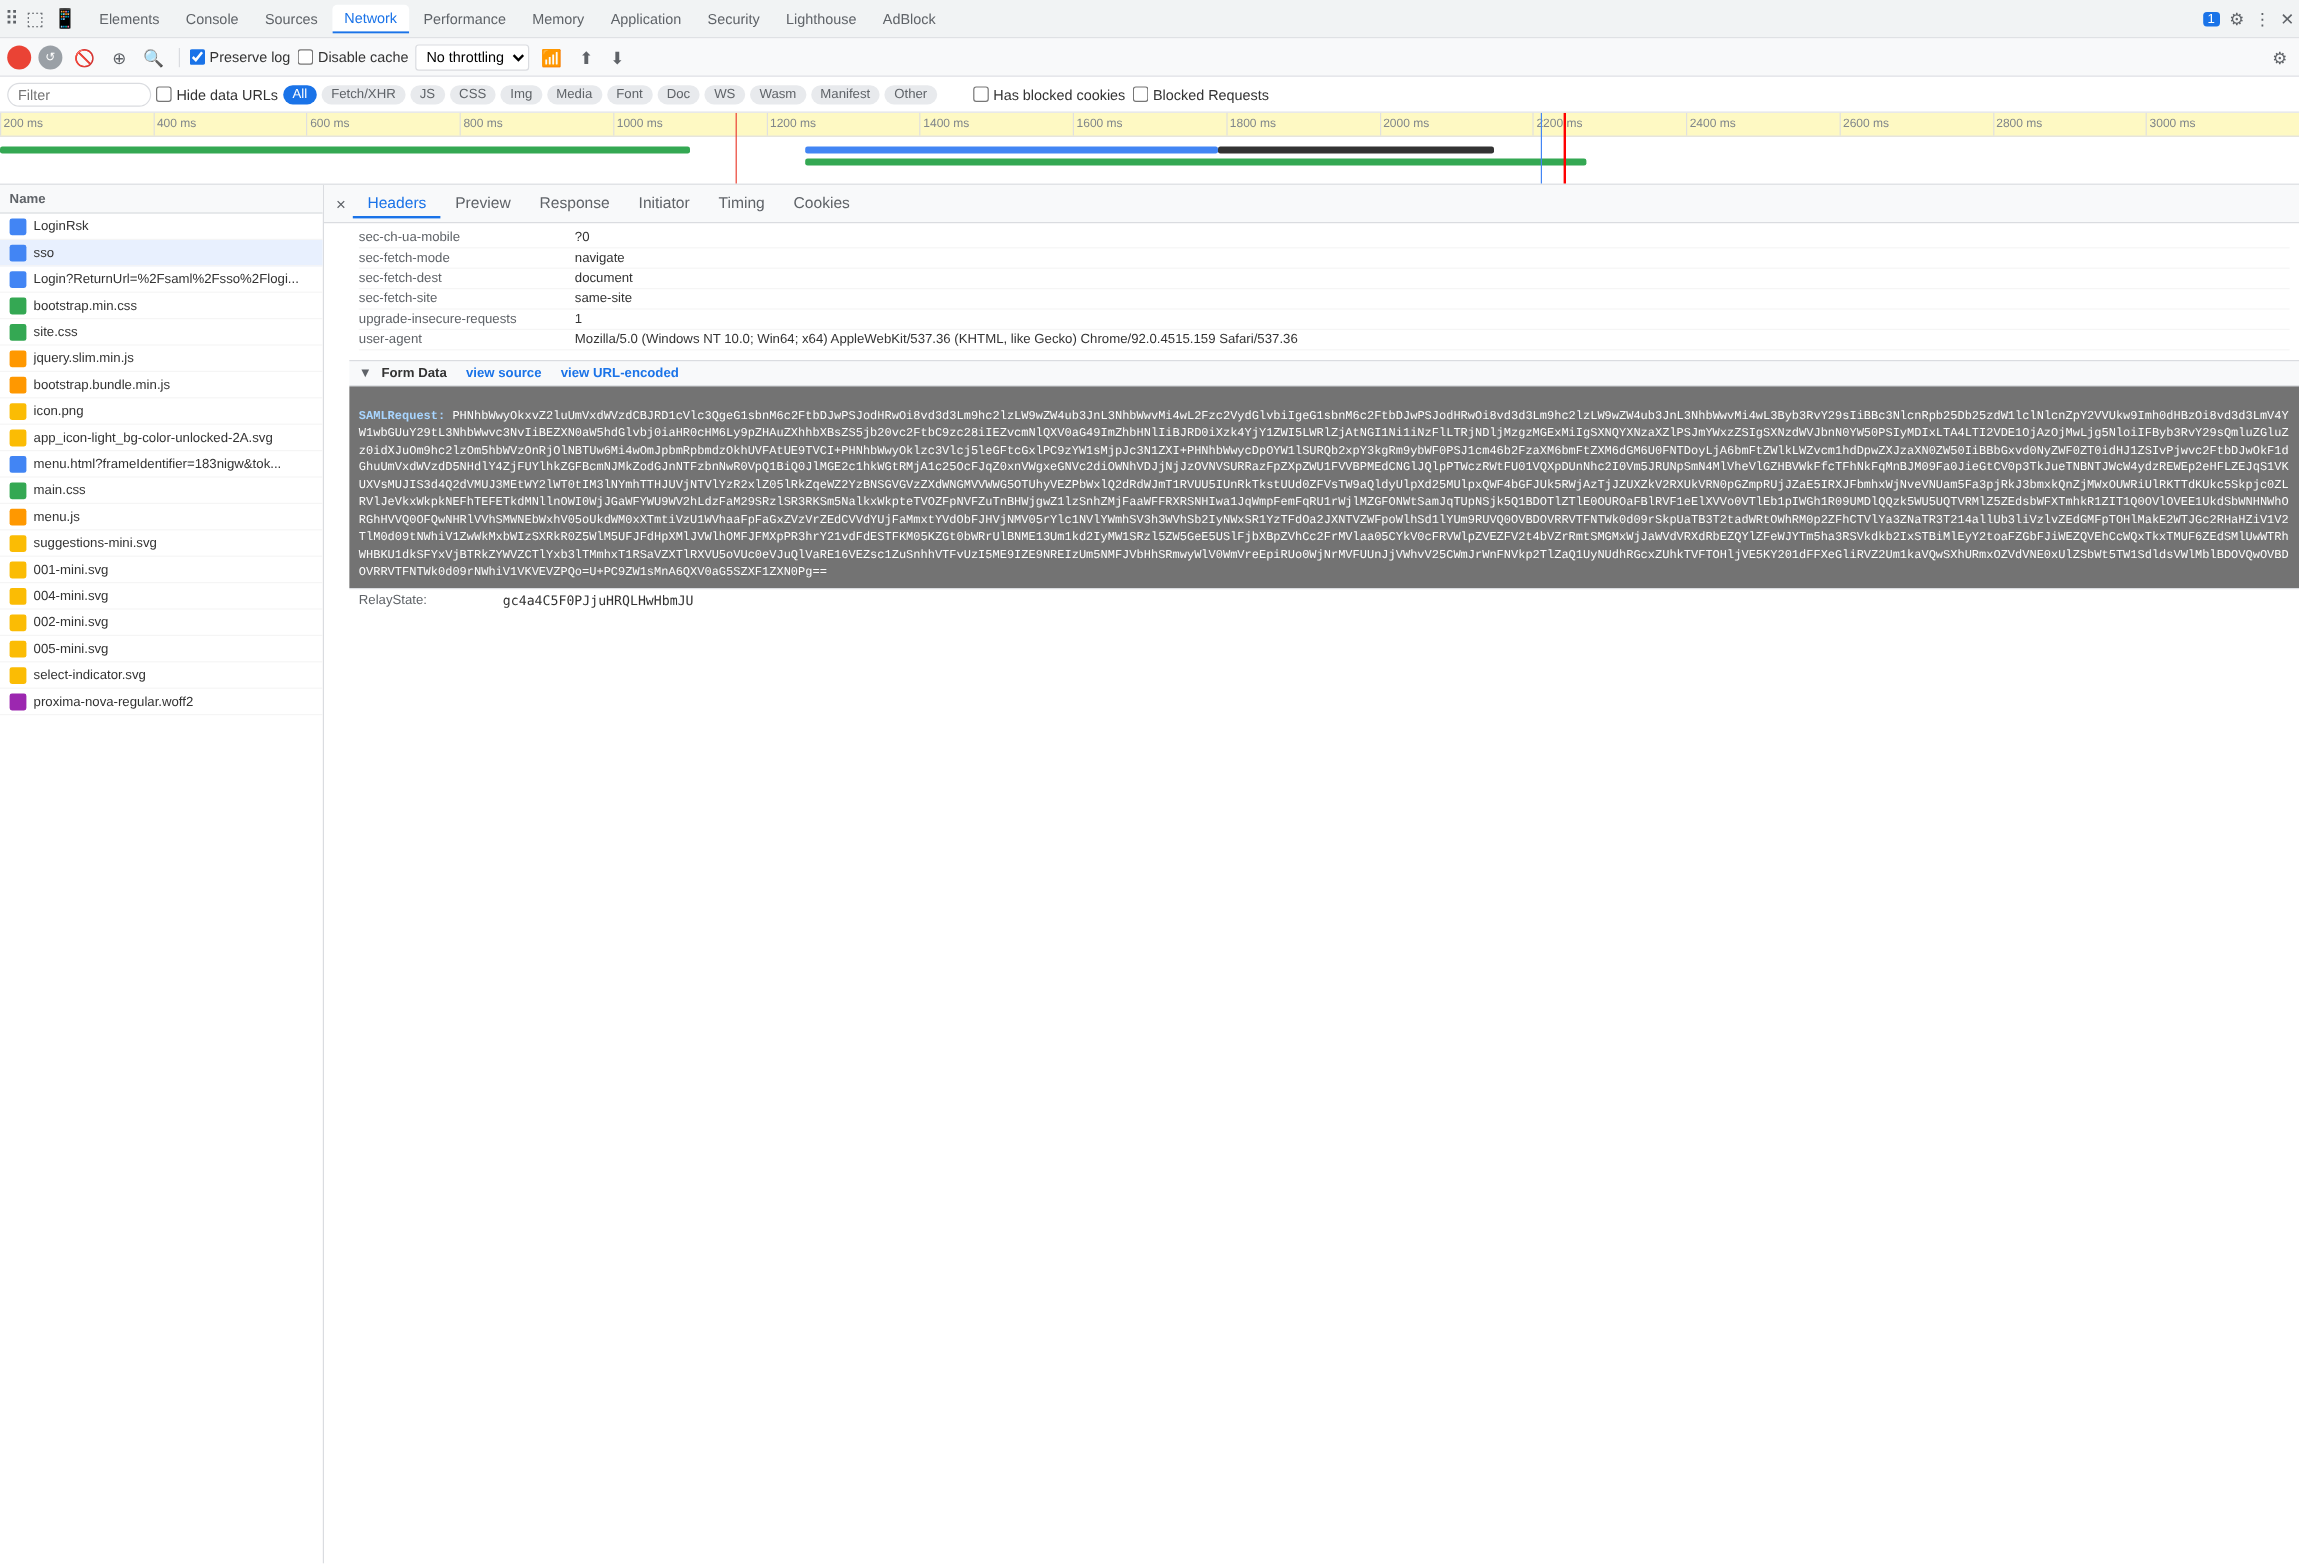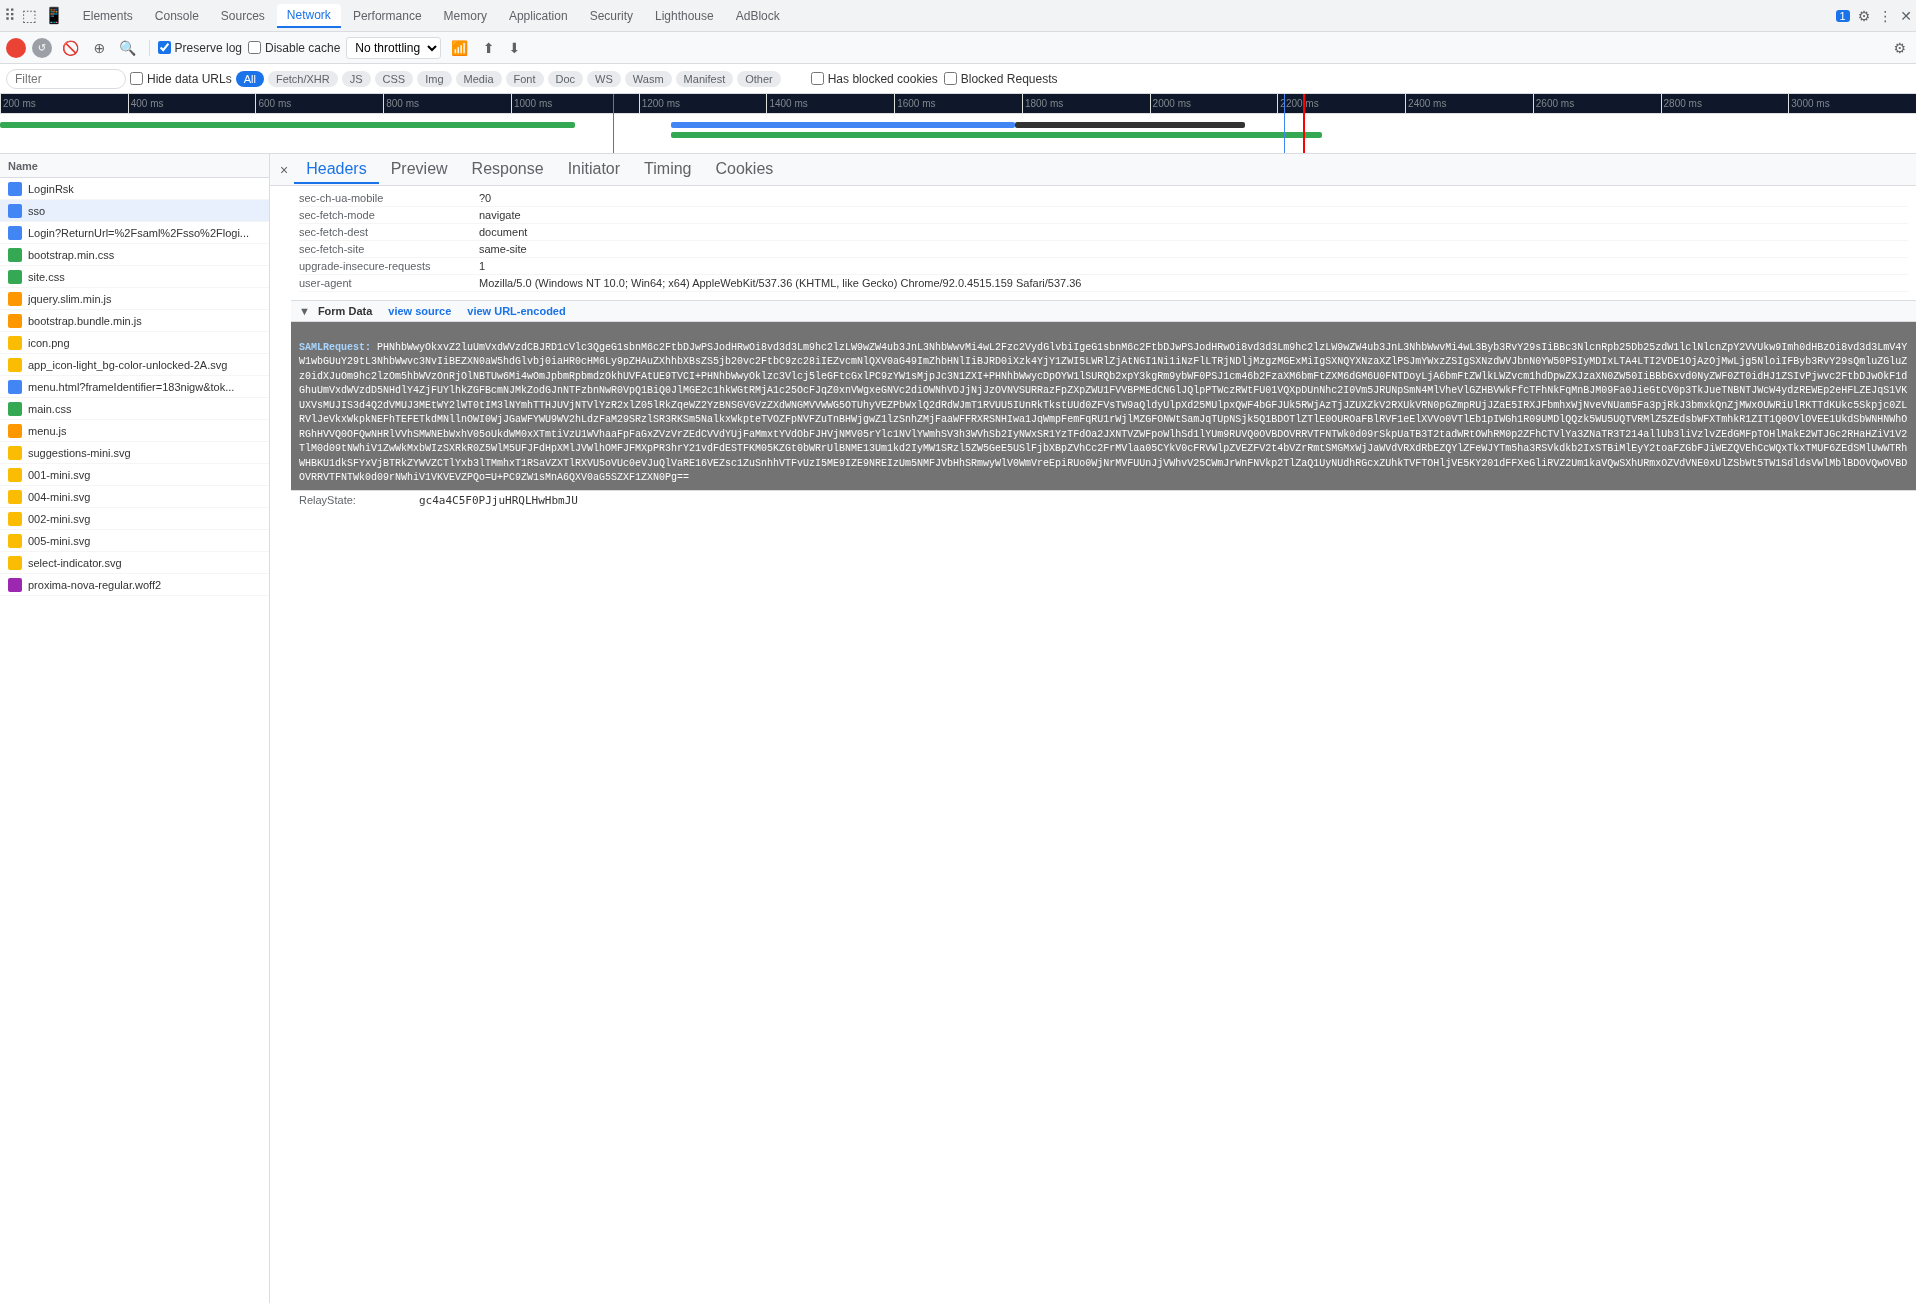--- a/index.html
+++ b/index.html
@@ -55,21 +55,21 @@
       border: none; background: #e8eaed; color: #5f6368;
     }
     .filter-chip.active { background: #1a73e8; color: #fff; }
 
     
     .timeline-area {
       height: 60px; background: #fff; border-bottom: 1px solid #dadce0;
       position: relative; overflow: hidden;
     }
     .timeline-ruler {
-      display: flex; height: 20px; background: #0f172a; border-bottom: 1px solid #e0e0e0;
+      display: flex; height: 20px; background: #fef9c3; border-bottom: 1px solid #e0e0e0;
       font-size: 10px; color: #80868b;
     }
     .ruler-tick { flex: 1; border-left: 1px solid #e0e0e0; padding-left: 2px; line-height: 20px; }
     .timeline-bars { position: relative; height: 40px; }
     .bar { position: absolute; height: 6px; border-radius: 2px; }
     .bar-green { background: #34a853; }
     .bar-blue { background: #4285f4; }
     .bar-dark { background: #333; }
     .vline { position: absolute; width: 1px; background: #ea4335; top: 0; height: 60px; }
     .vline-blue { background: #4285f4; }
@@ -98,21 +98,21 @@
 
     
     .detail-panel { flex: 1; display: flex; flex-direction: column; overflow: hidden; }
 
     
     .detail-tabs {
       display: flex; align-items: center; height: 32px; background: #f8f9fa;
       border-bottom: 1px solid #dadce0; padding: 0 4px; gap: 0;
     }
     .detail-tab {
-      padding: 4px 12px; font-size: 16px; cursor: pointer; color: #5f6368;
+      padding: 4px 12px; font-size: 13px; cursor: pointer; color: #5f6368;
       border-bottom: 2px solid transparent;
     }
     .detail-tab.active { color: #1a73e8; border-bottom: 2px solid #1a73e8; }
     .detail-tab-close { padding: 2px 6px; cursor: pointer; color: #5f6368; font-size: 14px; }
 
     
     .detail-content { flex: 1; overflow-y: auto; font-size: 11px; margin-left: 21px; }
 
     
     .headers-section { padding: 4px 8px; }

